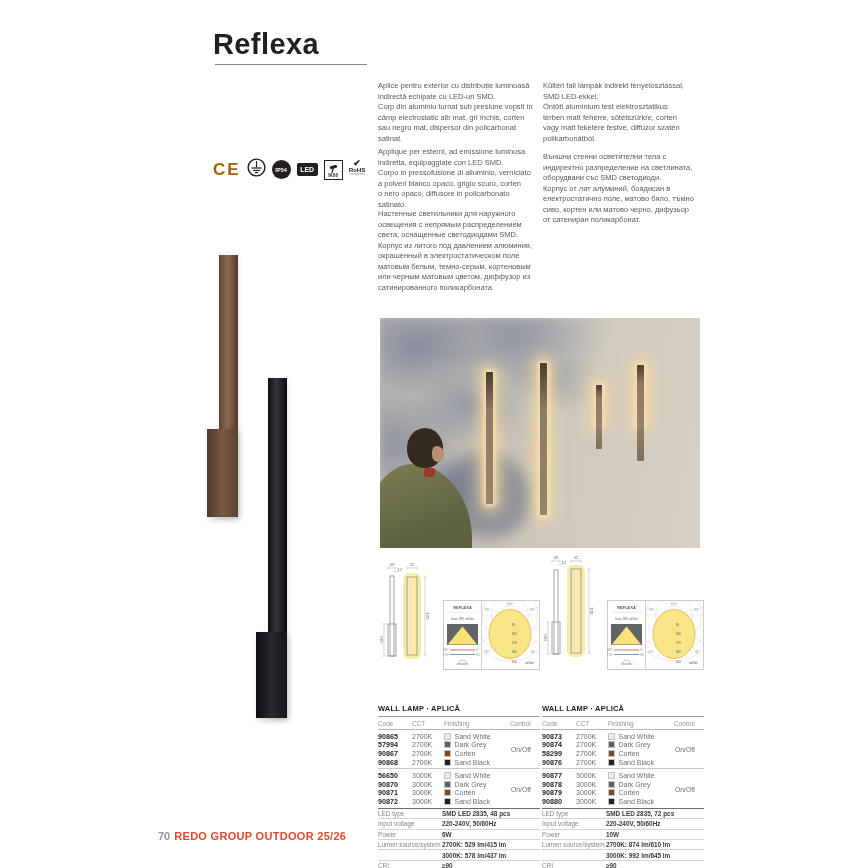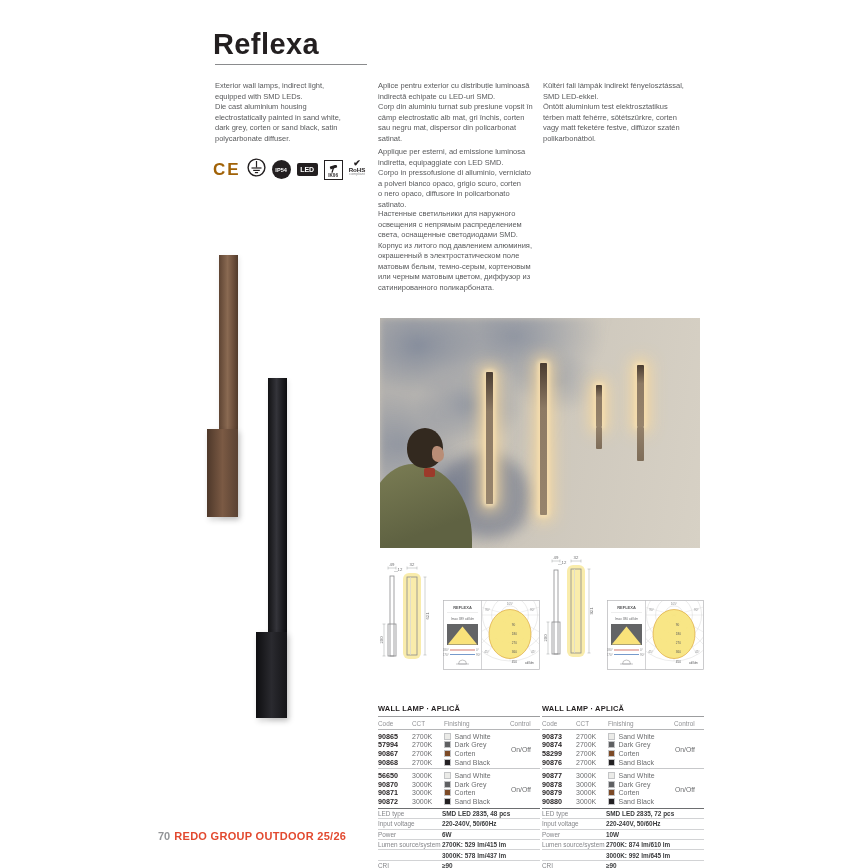--- a/index.html
+++ b/index.html
@@ -86,26 +86,20 @@
   .fbrand{color:#e2492f;letter-spacing:.3px;}
 </style>
 </head>
 <body>
 
 <div class="page">
 
   <div class="title">Reflexa</div>
   <div class="title-rule"></div>
 
-  <div class="txt" style="left:215px;top:81px;">Exterior wall lamps, indirect light,
-equipped with SMD LEDs.
-Die cast aluminium housing
-electrostatically painted in sand white,
-dark grey, corten or sand black, satin
-polycarbonate diffuser.</div>
   <div class="txt" style="left:378px;top:147px;">Applique per esterni, ad emissione luminosa
 indiretta, equipaggiate con LED SMD.
 Corpo in pressofusione di alluminio, verniciato
 a polveri bianco opaco, grigio scuro, corten
 o nero opaco, diffusore in policarbonato
 satinato.</div>
   <div class="txt" style="left:378px;top:81px;">Aplice pentru exterior cu distribuție luminoasă
 indirectă echipate cu LED-uri SMD.
 Corp din aluminiu turnat sub presiune vopsit în
 câmp electrostatic alb mat, gri închis, corten
@@ -118,20 +112,27 @@
 окрашенный в электростатическом поле
 матовым белым, темно-серым, кортеновым
 или черным матовым цветом, диффузор из
 сатинированного поликарбоната.</div>
   <div class="txt" style="left:543px;top:81px;">Kültéri fali lámpák indirekt fényelosztással,
 SMD LED-ekkel.
 Öntött aluminium test elektrosztatikus
 térben matt fehérre, sötétszürkre, corten
 vagy matt feketére festve, diffúzor szatén
 polikarbonátból.</div>
+  <div class="txt" style="left:543px;top:152px;">Външни стенни осветителни тела с
+индиректно разпределение на светлината,
+оборудвани със SMD светодиоди.
+Корпус от лят алуминий, боядисан в
+електростатично поле, матово бяло, тъмно
+сиво, кортен или матово черно, дифузьор
+от сатениран поликарбонат.</div>
 
   <div class="cert-row">
     <span class="ce">CE</span>
     <span>
       <svg width="19" height="19" viewBox="0 0 19 19">
           <circle cx="9.5" cy="9.5" r="8.4" fill="none" stroke="#231f20" stroke-width="1.4"></circle>
           <line x1="9.5" y1="3" x2="9.5" y2="9.5" stroke="#231f20" stroke-width="1.2"></line>
           <line x1="4.5" y1="10" x2="14.5" y2="10" stroke="#231f20" stroke-width="1.2"></line>
           <line x1="6.2" y1="12.4" x2="12.8" y2="12.4" stroke="#231f20" stroke-width="1.2"></line>
           <line x1="7.9" y1="14.6" x2="11.1" y2="14.6" stroke="#231f20" stroke-width="1.2"></line>

